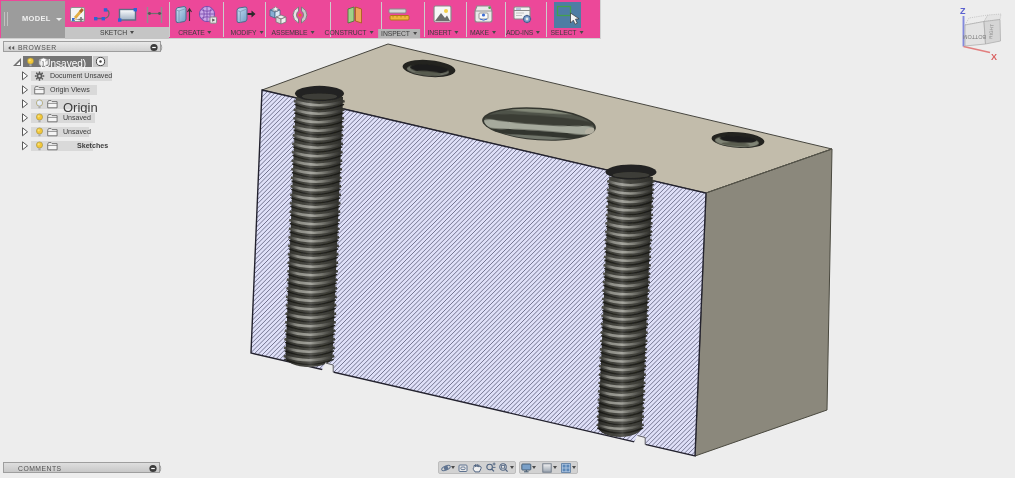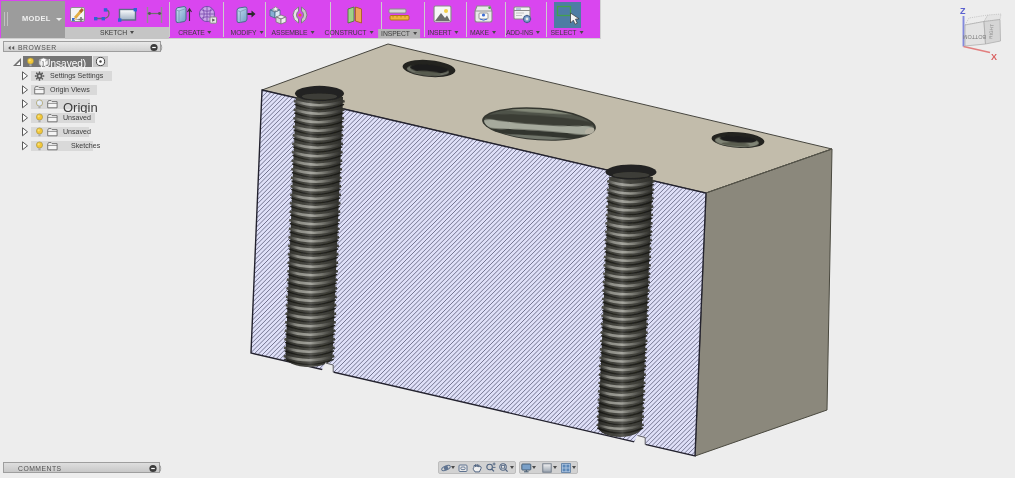--- a/index.html
+++ b/index.html
@@ -420,21 +420,21 @@
   <polygon points="25,25 29,18 48,15 44,21.5" fill="#ececec" stroke="#b2b2b2" stroke-width="0.6" stroke-dasharray="1.2,1"></polygon>
   <polygon points="44,21.5 48,15 61,14 60,19.5" fill="#e4e4e4" stroke="#b2b2b2" stroke-width="0.6" stroke-dasharray="1.2,1"></polygon>
 
   <polygon points="25,25 44,21.5 45.5,44 25,46" fill="#e3e3e3" stroke="#a8a8a8" stroke-width="0.7"></polygon>
 
   <polygon points="44,21.5 60,19.5 60.5,41 45.5,44" fill="#d5d5d5" stroke="#a8a8a8" stroke-width="0.7"></polygon>
   <text x="34.5" y="32" font-size="5.4" fill="#7e7e7e" font-family="Liberation Sans,sans-serif" text-anchor="middle" transform="rotate(180 34.5 33.5)">BOTTOM</text>
   <text x="53" y="31.5" font-size="4.8" fill="#8a8a8a" font-family="Liberation Sans,sans-serif" text-anchor="middle" transform="rotate(-85 53 31.5)">RIGHT</text>
 </svg>
 
-<div style="position:absolute;left:0;top:0;width:601px;height:39px;background:#d946ef;border-bottom:1px solid #cfcfcf;border-right:1px solid #d2d2d2">
+<div style="position:absolute;left:0;top:0;width:601px;height:39px;background:#ec4899;border-bottom:1px solid #cfcfcf;border-right:1px solid #d2d2d2">
   <div style="position:absolute;left:1px;top:1px;width:64px;height:37px;background:#9c9c9c"></div>
   <div style="position:absolute;left:4px;top:12px;width:1px;height:14px;background:#c2c2c2"></div>
   <div style="position:absolute;left:7px;top:12px;width:1px;height:14px;background:#c2c2c2"></div>
   <div style="position:absolute;left:22px;top:14px;font-size:7.5px;font-weight:bold;color:#f0f0f0;letter-spacing:0.3px">MODEL</div>
   <div style="position:absolute;left:56px;top:17.5px;width:0;height:0;border-left:3px solid transparent;border-right:3px solid transparent;border-top:3.5px solid #ededed"></div>
   <div style="position:absolute;left:65px;top:27px;width:104px;height:12px;background:#c5c5c5"></div>
   <div style="position:absolute;left:169px;top:2px;width:1px;height:35px;background:#cccccc"></div>
     <div style="position:absolute;left:223px;top:2px;width:1px;height:35px;background:#cccccc"></div>
     <div style="position:absolute;left:265px;top:2px;width:1px;height:35px;background:#cccccc"></div>
     <div style="position:absolute;left:330px;top:2px;width:1px;height:35px;background:#cccccc"></div>
@@ -619,21 +619,21 @@
       <rect x="4.7" y="0.4" width="1.6" height="1.8" rx="0.5"></rect>
       <rect x="4.7" y="7.9" width="1.6" height="1.8" rx="0.5"></rect>
  <rect x="0.8" y="4.2" width="1.8" height="1.6" rx="0.5"></rect>
       <rect x="8.5" y="4.2" width="1.8" height="1.6" rx="0.5"></rect>
  <rect x="4.7" y="0.4" width="1.6" height="1.8" rx="0.5" transform="rotate(45 5.5 5)"></rect>
  <rect x="4.7" y="7.9" width="1.6" height="1.8" rx="0.5" transform="rotate(45 5.5 5)"></rect>
  <rect x="0.8" y="4.2" width="1.8" height="1.6" rx="0.5" transform="rotate(45 5.5 5)"></rect>
  <rect x="8.5" y="4.2" width="1.8" height="1.6" rx="0.5" transform="rotate(45 5.5 5)"></rect>
     </g>
 </svg>
-<div style="position:absolute;left:50px;top:71.5px;font-size:7.1px;color:#3d3d3d;font-weight:normal;white-space:nowrap">Settings Settings</div>
+<div style="position:absolute;left:50px;top:71.5px;font-size:7.1px;color:#3d3d3d;font-weight:normal;white-space:nowrap">Document Unsaved</div>
 <svg width="8" height="10" style="position:absolute;left:21px;top:85px">
     <path d="M1.5,0.8 L6.5,4.8 L1.5,8.8 Z" fill="#fdfdfd" stroke="#5a5a5a" stroke-width="1"></path>
   </svg> 
 <div style="position:absolute;left:31px;top:84.5px;width:66px;height:10px;background:#d9d9d9"></div> 
 <svg width="11" height="9" style="position:absolute;left:34px;top:85.5px">
     <path d="M0.7,2.2 v5.6 h9.4 v-6.2 h-5 l-1,-1 h-2.6 Z" fill="#f5f5f5" stroke="#6a6a6a" stroke-width="0.9"></path>
     <path d="M0.7,3.4 h9.4" stroke="#6a6a6a" stroke-width="0.7"></path>
   </svg> 
 <div style="position:absolute;left:50px;top:85.5px;font-size:7.1px;color:#3d3d3d;font-weight:normal;white-space:nowrap">Origin Views</div>
 <svg width="8" height="10" style="position:absolute;left:21px;top:99px">
@@ -684,21 +684,21 @@
 <div style="position:absolute;left:31px;top:140.5px;width:62px;height:10px;background:#d9d9d9"></div> 
 <svg width="9" height="11" style="position:absolute;left:35px;top:141px">
     <circle cx="4.5" cy="4" r="3.1" fill="#f3c73a" stroke="#a09044" stroke-width="0.6"></circle>
     <circle cx="3.7" cy="3.3" r="1.1" fill="#f8e27a"></circle>
     <rect x="3.4" y="7.2" width="2.2" height="2" fill="#ababab"></rect>
   </svg> 
 <svg width="11" height="9" style="position:absolute;left:47px;top:141.5px">
     <path d="M0.7,2.2 v5.6 h9.4 v-6.2 h-5 l-1,-1 h-2.6 Z" fill="#f5f5f5" stroke="#6a6a6a" stroke-width="0.9"></path>
     <path d="M0.7,3.4 h9.4" stroke="#6a6a6a" stroke-width="0.7"></path>
   </svg> 
-<div style="position:absolute;left:71px;top:141.5px;font-size:7.1px;color:#3d3d3d;font-weight:normal;white-space:nowrap">Sketches</div>
+<div style="position:absolute;left:77px;top:141.5px;font-size:7.1px;color:#3d3d3d;font-weight:bold;white-space:nowrap">Sketches</div>
 
 <div style="position:absolute;left:3px;top:462px;width:157px;height:11px;background:linear-gradient(#dedede,#c8c8c8);border:1px solid #9e9e9e">
   <div style="position:absolute;left:14px;top:1.5px;font-size:6.8px;color:#515151;letter-spacing:0.5px">COMMENTS</div>
   <svg width="9" height="9" style="position:absolute;left:145px;top:1px">
     <circle cx="4" cy="4.5" r="3.6" fill="#3c3c3c"></circle>
       <rect x="2.2" y="3.9" width="3.6" height="1.2" fill="#fff"></rect>
   </svg>
   <div style="position:absolute;left:155px;top:0px;font-size:8px;color:#8a8a8a">)</div>
 </div>
 

